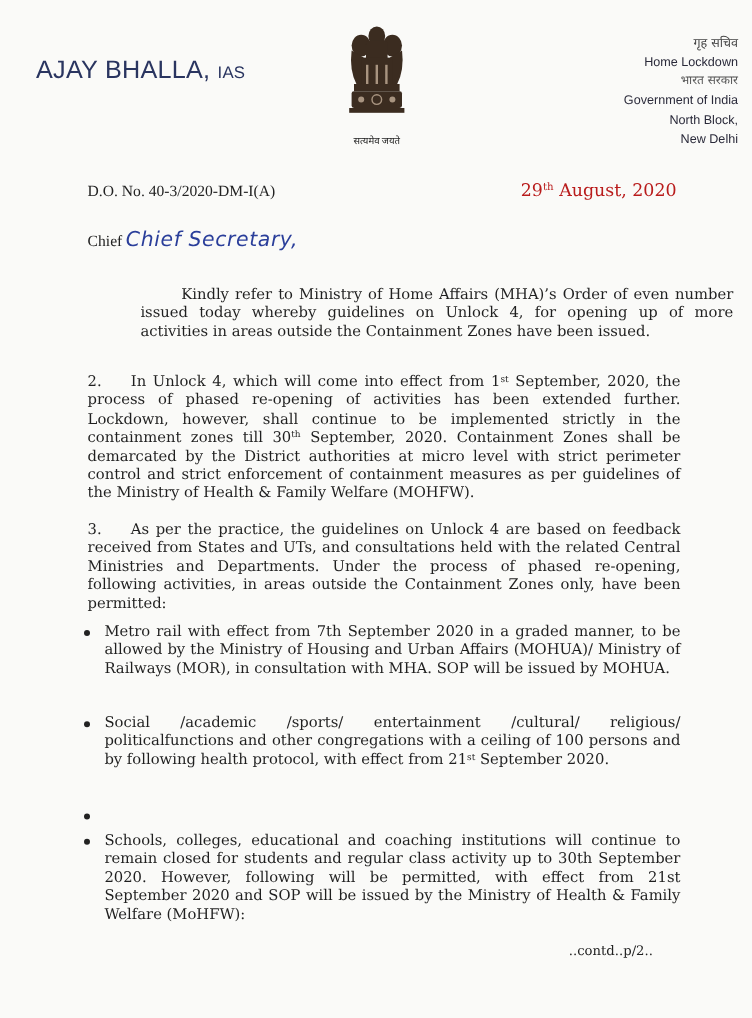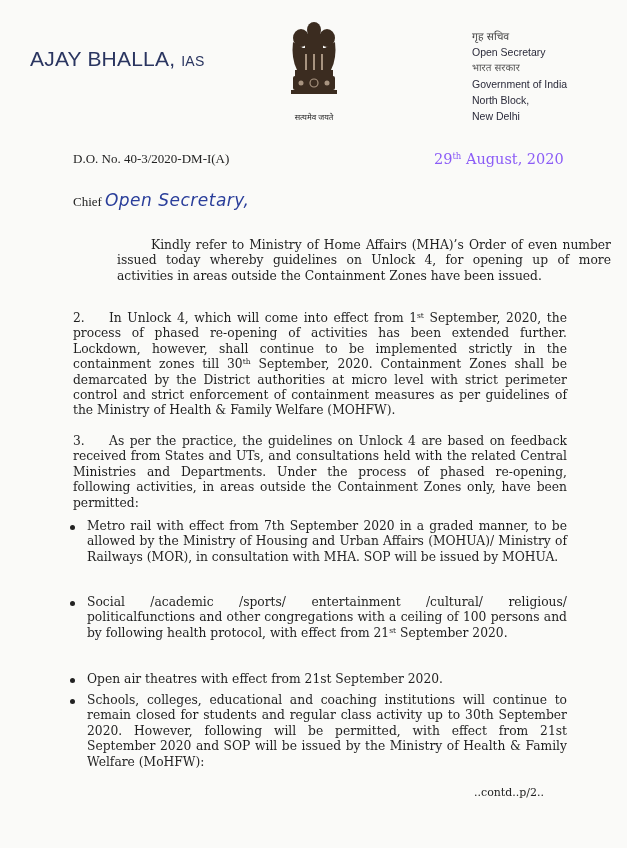--- a/index.html
+++ b/index.html
@@ -18,33 +18,33 @@
       white-space: nowrap;
     }
     #name .ias { font-size: 14px; }
     #emblem { left: 283px; top: 18px; width: 62px; height: 94px; }
     #emblem svg { width: 62px; height: 82px; display: block; }
     #motto {
       font-family: Liberation Serif, serif; font-size: 8px; color: #222;
       text-align: center; width: 62px; margin-top: 11px; white-space: nowrap;
     }
     #office {
-      left: 472px; top: 28px; width: 125px;
+      left: 490px; top: 28px; width: 125px;
       font-family: "Liberation Sans", sans-serif;
-      font-size: 10.5px; color: #2a2a3a; text-align: left; line-height: 16px;
+      font-size: 10.5px; color: #2a2a3a; text-align: right; line-height: 16px;
     }
     #office .hindi { font-family: "DejaVu Sans", sans-serif; font-size: 10.5px; color: #444; }
     #office .hindi2 { font-family: "DejaVu Sans", sans-serif; font-size: 10px; color: #555; }
     #ref {
       left: 73px; top: 151px; font-size: 13px; white-space: nowrap;
       font-family: "Liberation Serif", serif; color: #222;
     }
     #date {
       left: 434px; top: 151px; font-size: 14.5px; white-space: nowrap;
-      font-family: "DejaVu Serif", serif; color: #8b5cf6;
+      font-family: "DejaVu Serif", serif; color: #b91c1c;
     }
     #date sup { font-size: 8.5px; vertical-align: 5px; }
     #salutation {
       left: 73px; top: 190px; white-space: nowrap;
       font-family: "Liberation Serif", serif; font-size: 13px; color: #222;
     }
     #salutation .hand {
       font-family: "DejaVu Sans", sans-serif; font-style: italic;
       font-size: 17px; color: #2a3e9a; letter-spacing: 0.5px; margin-left: 3px;
     }
@@ -104,40 +104,40 @@
       <circle cx="31" cy="65" r="4" fill="none" stroke="#a89480" stroke-width="1.2"></circle>
       <circle cx="18" cy="65" r="2.5"></circle>
       <circle cx="44" cy="65" r="2.5"></circle>
     </g>
   </svg>
   <div id="motto">सत्यमेव जयते</div>
 </div>
 
 <div id="office" class="abs">
   <div class="hindi">गृह सचिव</div>
-  <div>Open Secretary</div>
+  <div>Home Lockdown</div>
   <div class="hindi2">भारत सरकार</div>
   <div>Government of India</div>
   <div>North Block,</div>
   <div>New Delhi</div>
 </div>
 
 <div id="ref" class="abs">D.O. No. 40-3/2020-DM-I(A)</div>
 
 <div id="date" class="abs"><span>29</span><sup>th</sup> <span>August, 2020</span></div>
 
-<div id="salutation" class="abs"><span>Chief</span><span class="hand">Open Secretary,</span></div>
+<div id="salutation" class="abs"><span>Chief</span><span class="hand">Chief Secretary,</span></div>
 
 <p id="p1" class="para indent">Kindly refer to Ministry of Home Affairs (MHA)’s Order of even number issued today whereby guidelines on Unlock 4, for opening up of more activities in areas outside the Containment Zones have been issued.</p>
 
 <p id="p2" class="para"><span class="num">2.</span><span>In Unlock 4, which will come into effect from 1</span><sup>st</sup><span> September, 2020, the process of phased re-opening of activities has been extended further. Lockdown, however, shall continue to be implemented strictly in the containment zones till 30</span><sup>th</sup><span> September, 2020. Containment Zones shall be demarcated by the District authorities at micro level with strict perimeter control and strict enforcement of containment measures as per guidelines of the Ministry of Health &amp; Family Welfare (MOHFW).</span></p>
 
 <p id="p3" class="para"><span class="num">3.</span><span>As per the practice, the guidelines on Unlock 4 are based on feedback received from States and UTs, and consultations held with the related Central Ministries and Departments. Under the process of phased re-opening, following activities, in areas outside the Containment Zones only, have been permitted:</span></p>
 
 <div id="b1" class="bullet"><span class="dot"></span><span>Metro rail with effect from 7th September 2020 in a graded manner, to be allowed by the Ministry of Housing and Urban Affairs (MOHUA)/ Ministry of Railways (MOR), in consultation with MHA. SOP will be issued by MOHUA.</span></div>
 
 <div id="b2" class="bullet"><span class="dot"></span><span>Social /academic /sports/ entertainment /cultural/ religious/ politicalfunctions and other congregations with a ceiling of 100 persons and by following health protocol, with effect from 21</span><sup>st</sup><span> September 2020.</span></div>
 
-<div id="b3" class="bullet"><span class="dot"></span><span>Open air theatres with effect from 21st September 2020.</span></div>
+<div id="b3" class="bullet"><span class="dot"></span></div>
 
 <div id="b4" class="bullet"><span class="dot"></span><span>Schools, colleges, educational and coaching institutions will continue to remain closed for students and regular class activity up to 30th September 2020. However, following will be permitted, with effect from 21st September 2020 and SOP will be issued by the Ministry of Health &amp; Family Welfare (MoHFW):</span></div>
 
 <div id="contd" class="abs">..contd..p/2..</div>
 
 </body></html>

